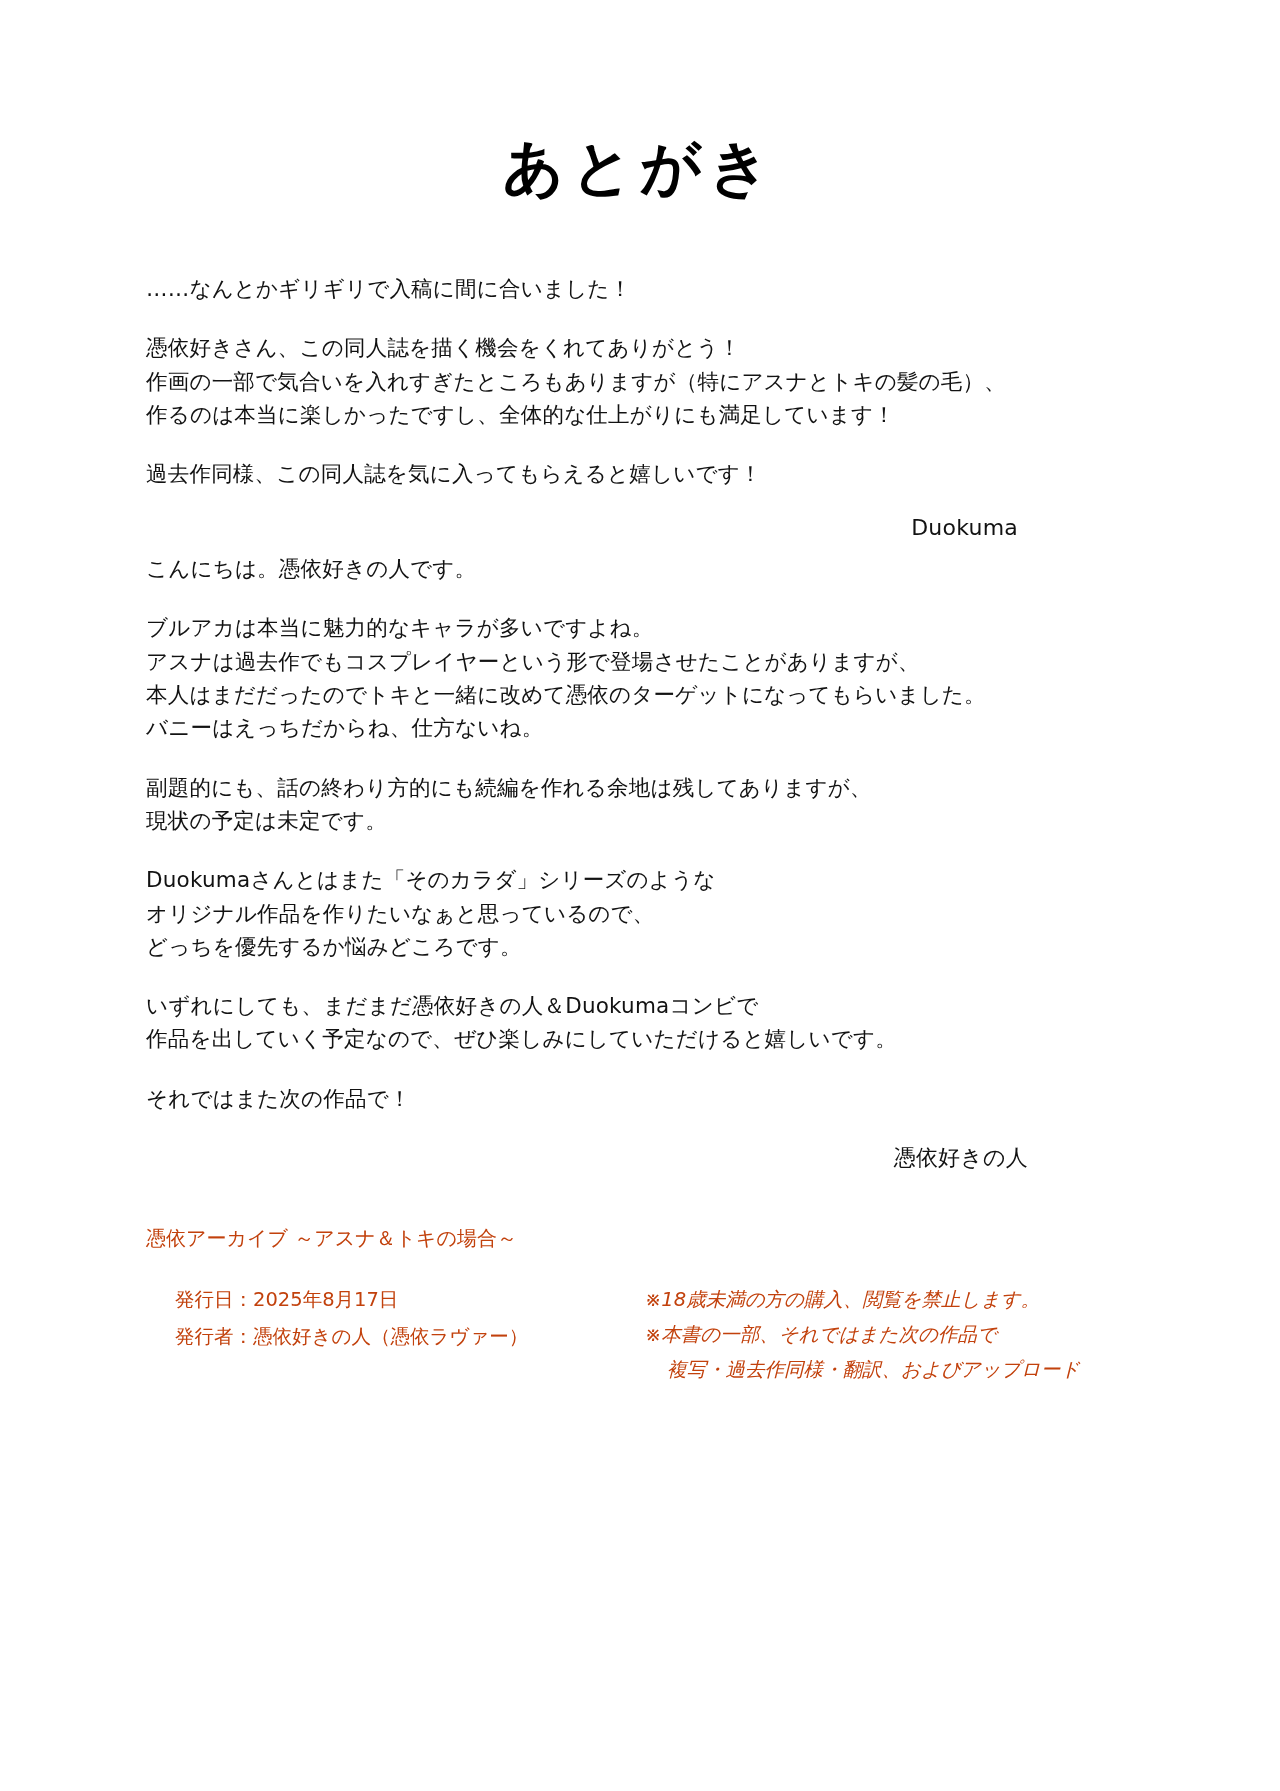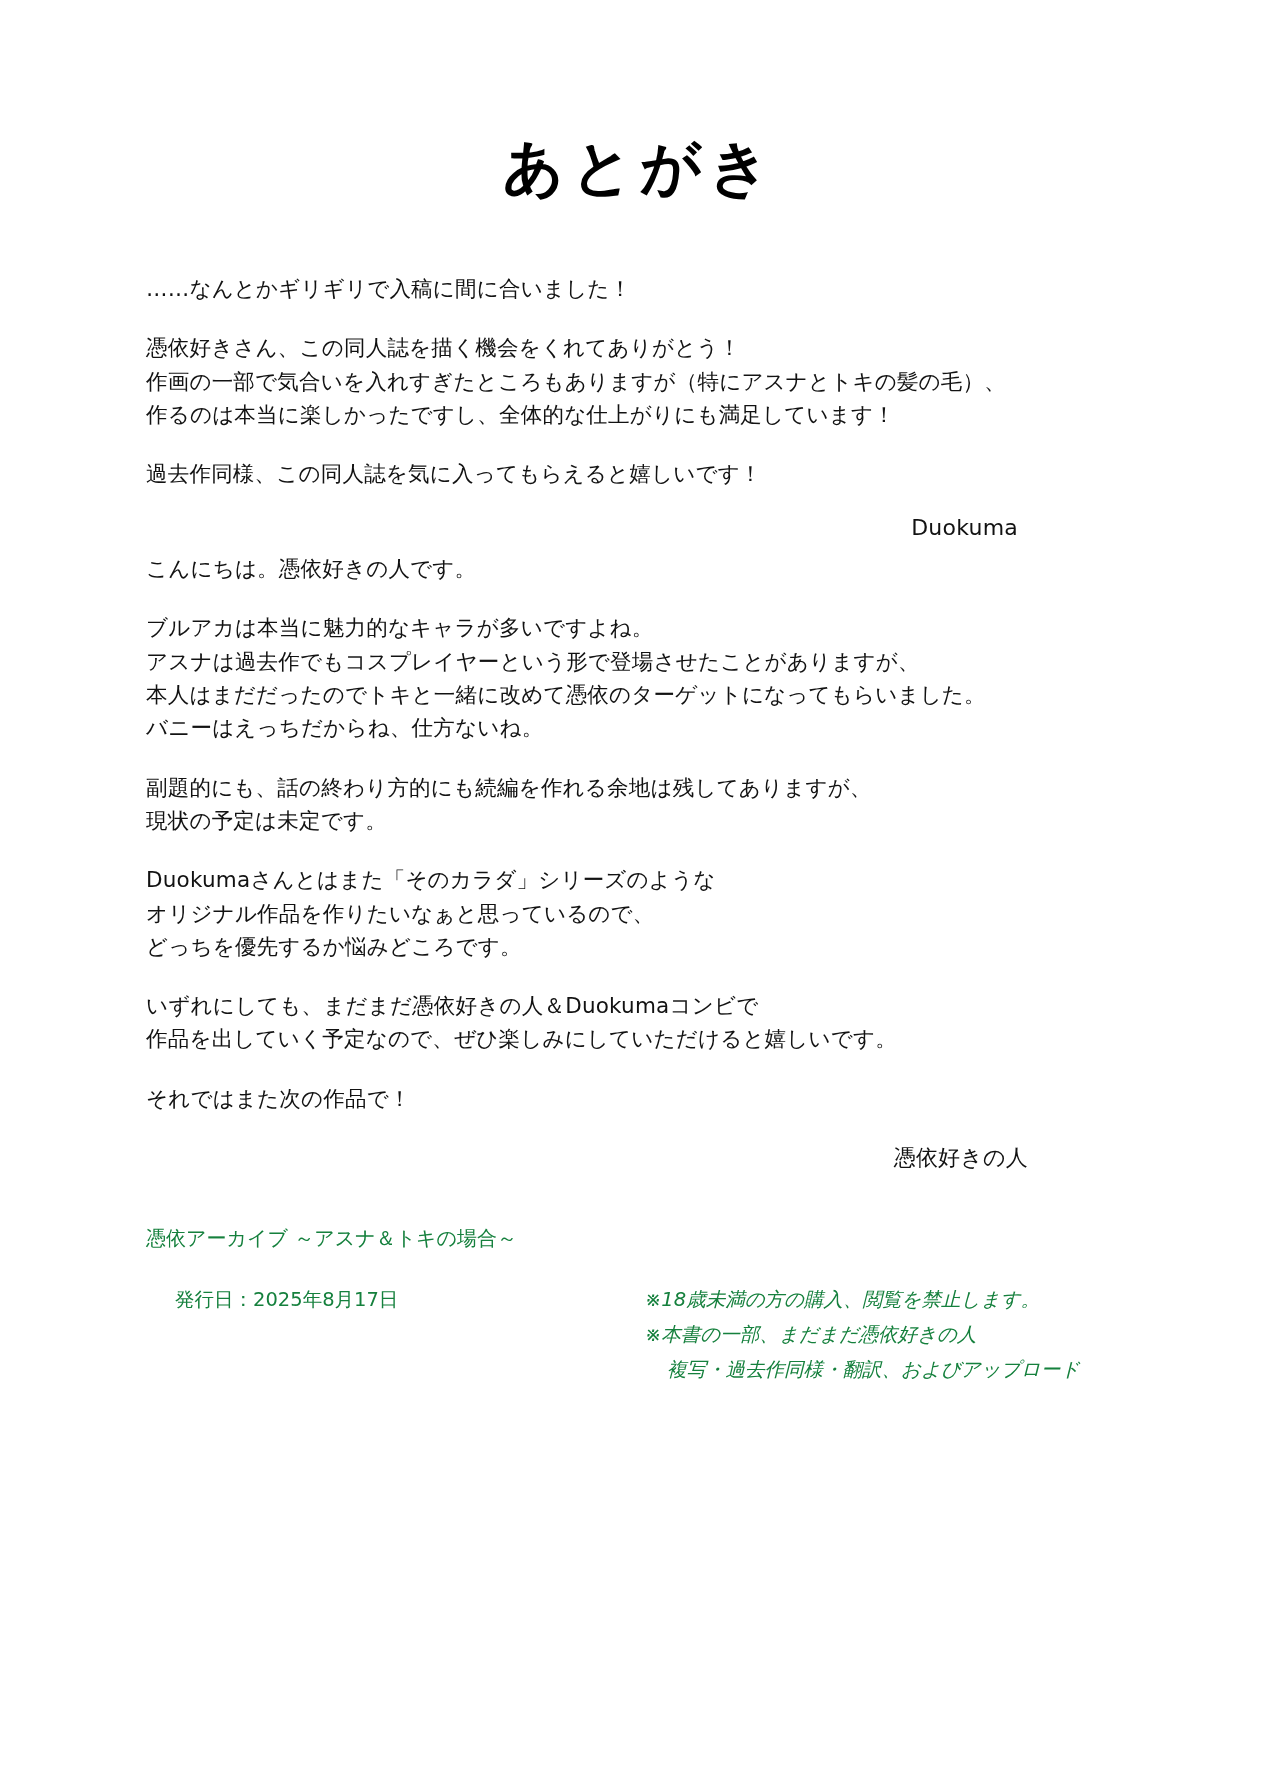--- a/index.html
+++ b/index.html
@@ -61,21 +61,21 @@
   #section-one { top: 272px; }
   #section-two { top: 552px; }
 
   .colophon {
     position: absolute;
     left: 146px;
     top: 1222px;
     width: 1020px;
     font-size: 19.5px;
     line-height: 1.6;
-    color: #15803d;
+    color: #c2410c;
   }
   .colophon-title {
     margin: 0 0 30px 0;
     font-size: 20px;
   }
   .colophon-cols {
     display: flex;
     flex-direction: row;
     align-items: flex-start;
   }
@@ -128,22 +128,23 @@
 作品を出していく予定なので、ぜひ楽しみにしていただけると嬉しいです。</p>
     <p class="para">それではまた次の作品で！</p>
     <p class="para sign-2">憑依好きの人</p>
   </div>
 
   <div class="colophon">
     <p class="colophon-title">憑依アーカイブ ～アスナ＆トキの場合～</p>
     <div class="colophon-cols">
       <div class="col-left">
         <p class="col-line">発行日：2025年8月17日</p>
+        <p class="col-line">発行者：憑依好きの人（憑依ラヴァー）</p>
       </div>
       <div class="col-right">
         <p class="notice-line">※18歳未満の方の購入、閲覧を禁止します。</p>
-        <p class="notice-line">※本書の一部、まだまだ憑依好きの人</p>
+        <p class="notice-line">※本書の一部、それではまた次の作品で</p>
         <p class="notice-line indent">複写・過去作同様・翻訳、およびアップロード</p>
       </div>
     </div>
   </div>
 
 </div>
 
 </body></html>

